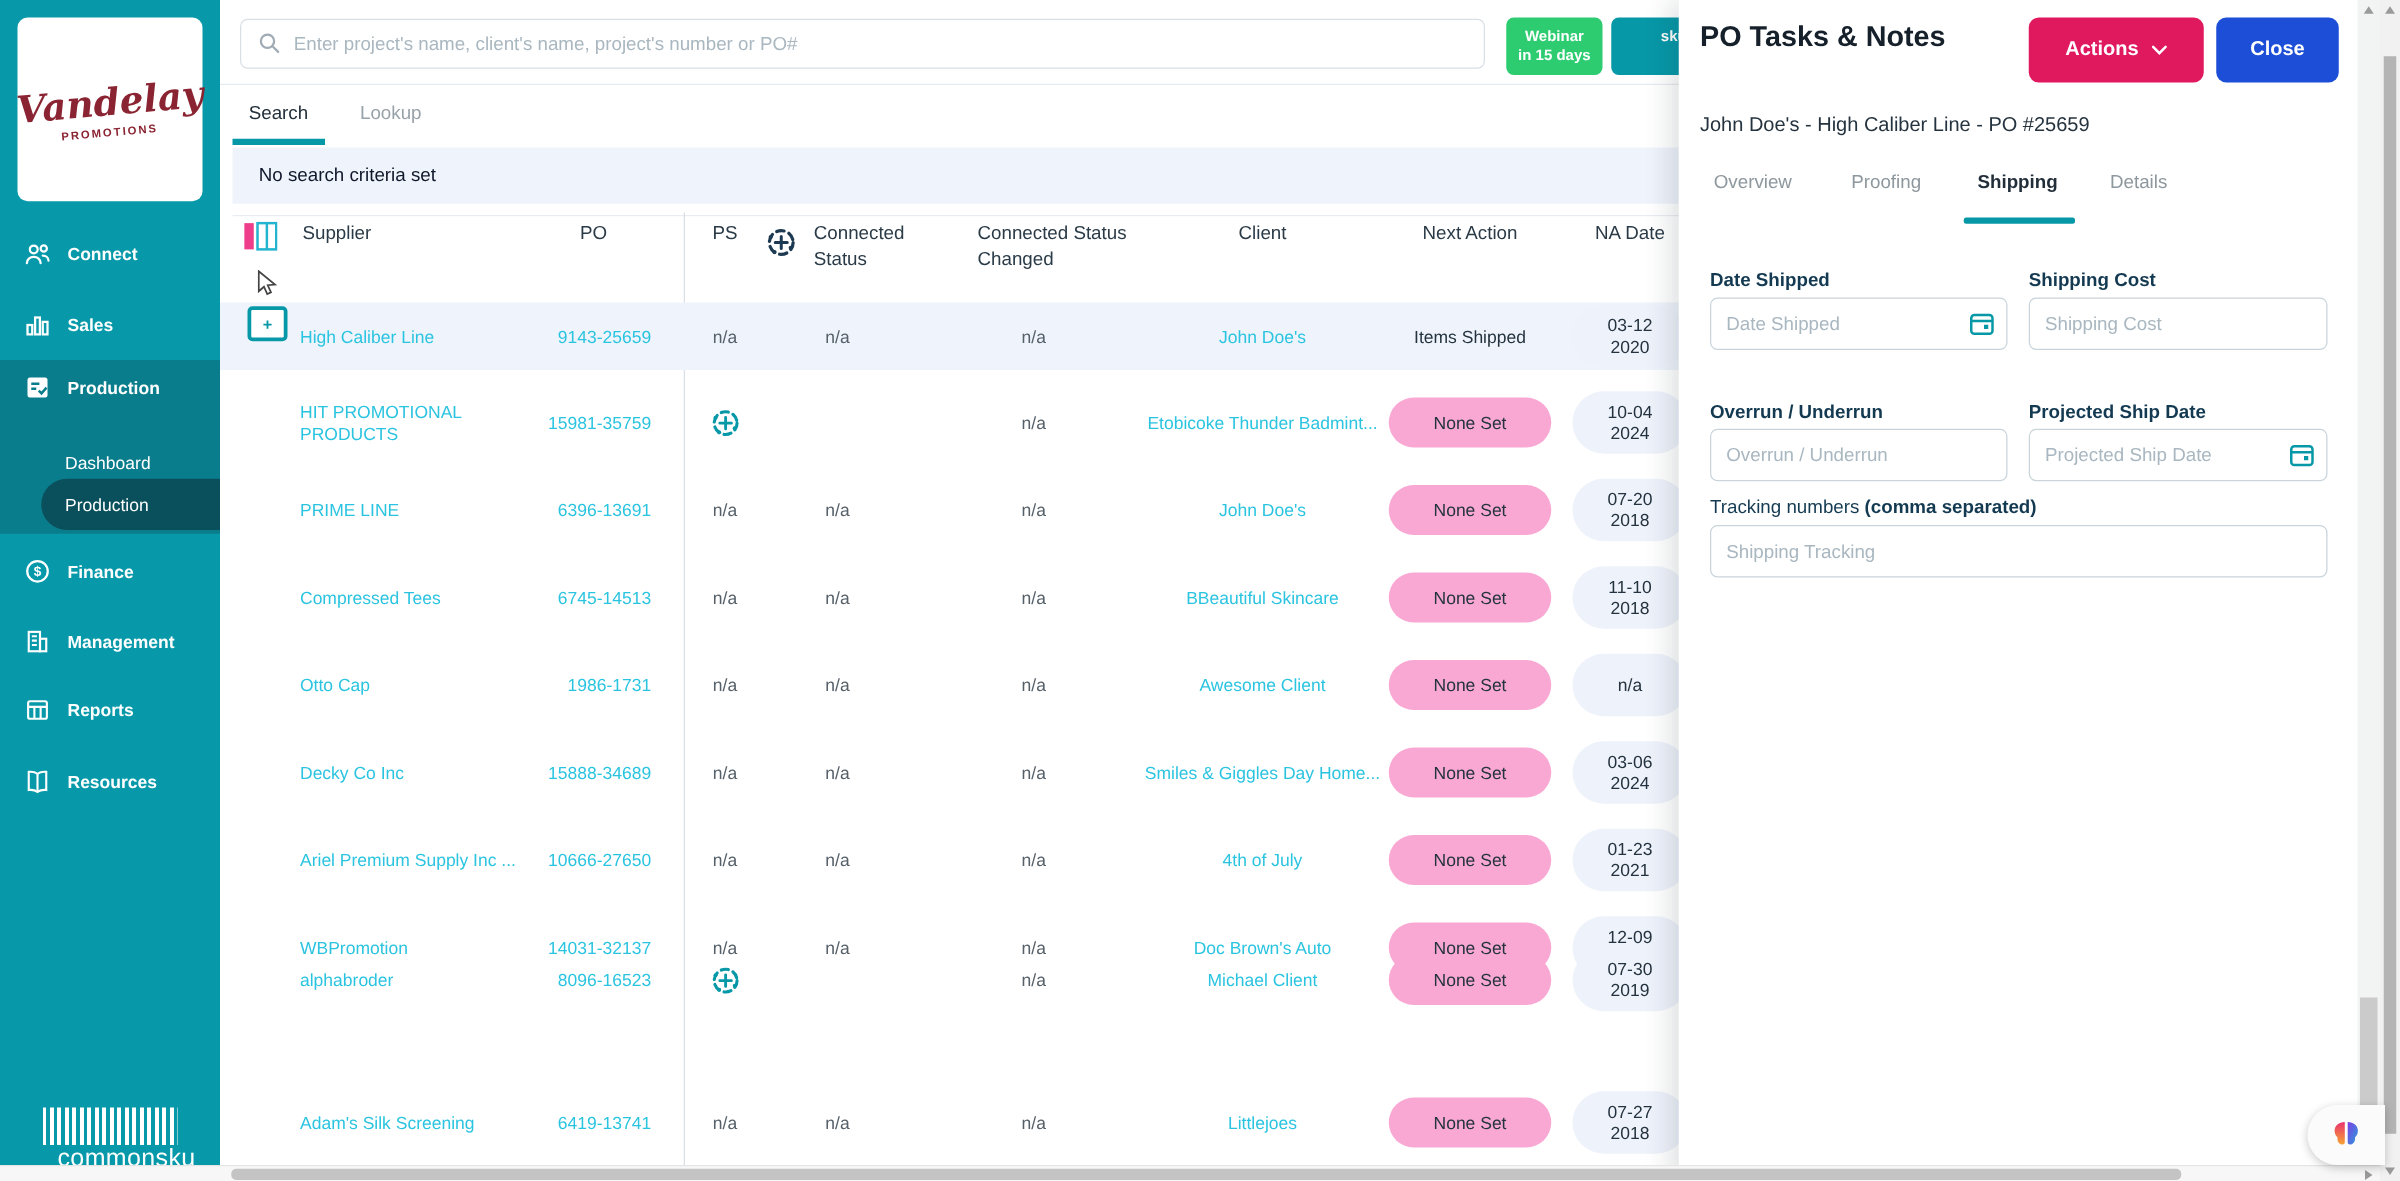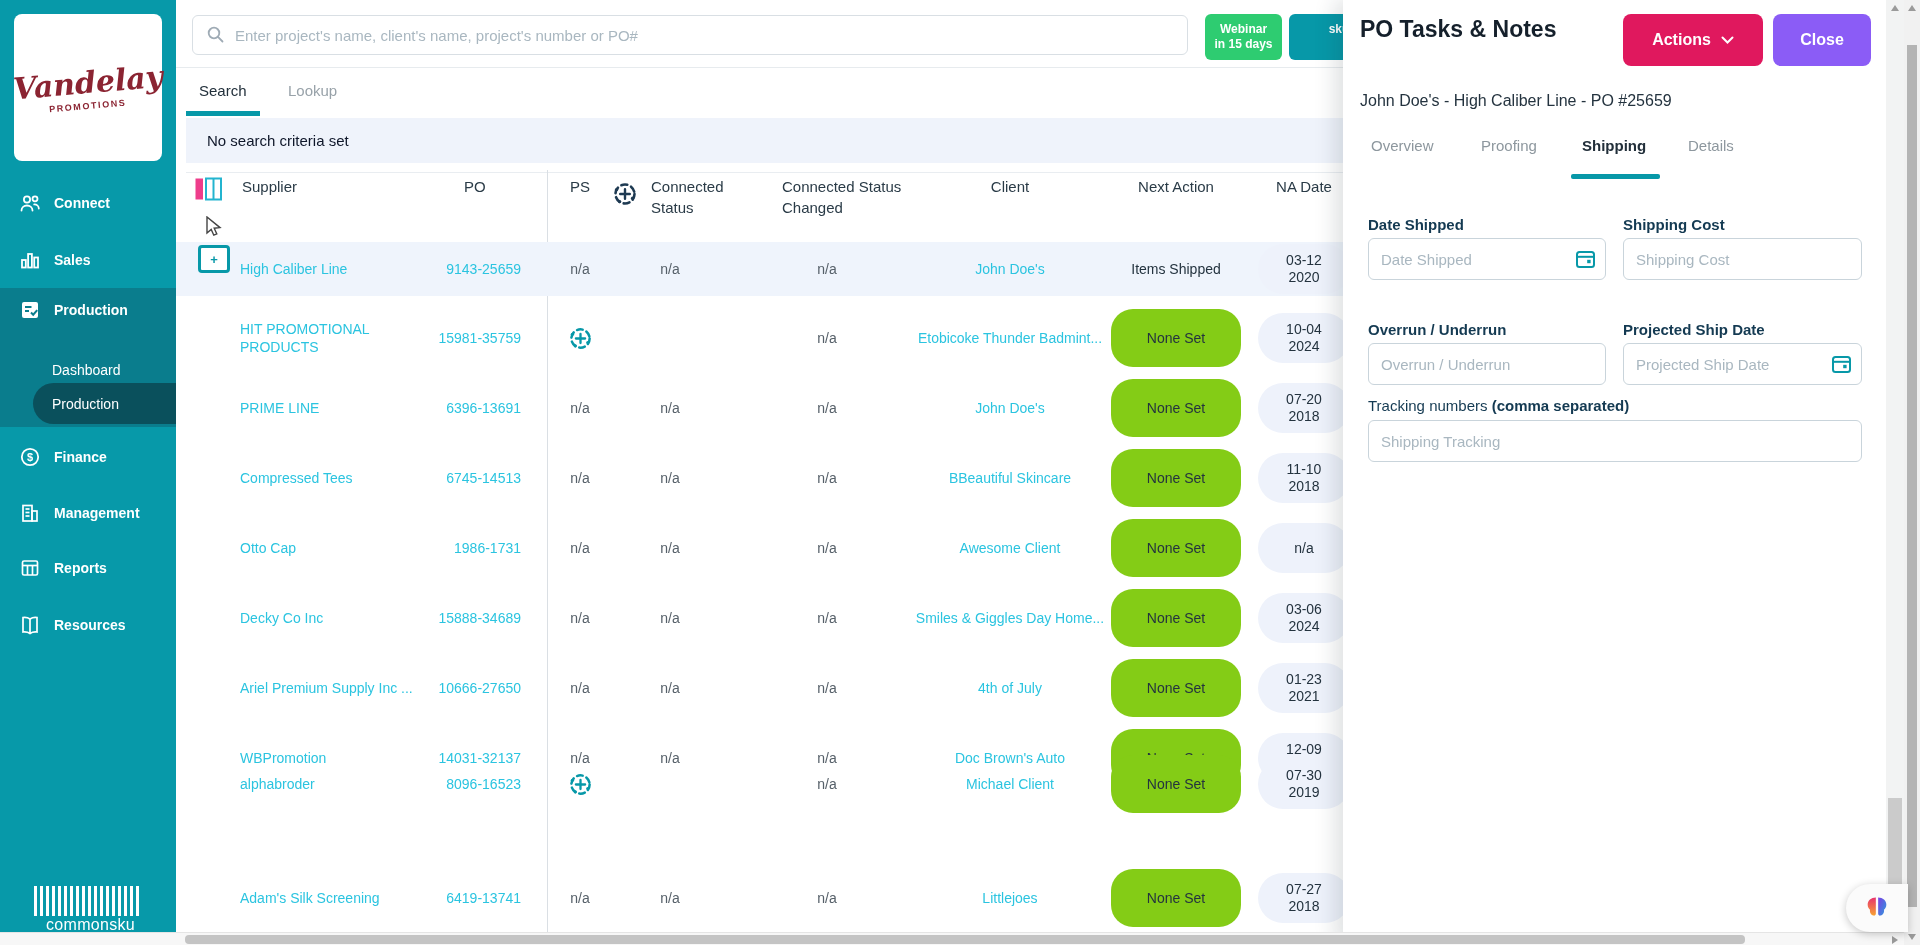--- a/index.html
+++ b/index.html
@@ -14,21 +14,21 @@
 .logo-card{position:absolute;left:14px;top:14px;width:148px;height:147px;background:#fff;border-radius:8px;display:flex;flex-direction:column;align-items:center;justify-content:center}
 .logo-script{font-family:"DejaVu Serif",serif;font-style:italic;font-weight:bold;font-size:30px;color:#8B2432;transform:rotate(-5deg)}
 .logo-sub{font-size:9px;font-weight:bold;letter-spacing:1.6px;color:#8B2432;transform:rotate(-5deg);margin-top:1px}
 .nav-item{position:absolute;left:0;width:176px;height:34px;display:flex;align-items:center;gap:13px;padding-left:19px;cursor:pointer}
 .nav-label{color:#fff;font-size:14px;font-weight:bold;white-space:nowrap}
 .prod-block{position:absolute;left:0;top:288px;width:176px;height:139px;background:#0A7D8D}
 .sub-item{position:absolute;left:52px;height:30px;display:flex;align-items:flex-end;cursor:pointer}
 .sub-label{color:#fff;font-size:14px}
 .sub-pill{position:absolute;left:33px;top:383px;width:143px;height:41px;background:#0A505C;border-radius:21px 0 0 21px;display:flex;align-items:center;padding-left:19px;cursor:pointer}
 .sku-bars{position:absolute;left:34px;top:886px;width:108px;height:30px;background:repeating-linear-gradient(90deg,#fff 0 3px,rgba(255,255,255,0) 3px 6px)}
-.sku-text{position:absolute;left:27px;top:916px;width:108px;text-align:right;color:#fff;font-size:16px;letter-spacing:.3px}
+.sku-text{position:absolute;left:46px;top:916px;width:108px;text-align:right;color:#fff;font-size:20px;letter-spacing:.3px}
 
 
 .main{position:absolute;left:176px;top:0;width:1744px;height:945px;background:#fff}
 .search-wrap{position:absolute;left:16px;top:15px;width:996px;height:40px}
 .search-input{width:100%;height:100%;border:1px solid #D9DFE4;border-radius:6px;padding-left:42px;font-size:15px;color:#24333F;outline:none}
 .search-ico{position:absolute;left:14px;top:10px}
 .btn-webinar{position:absolute;left:1029px;top:14px;width:77px;height:46px;border-radius:6px;background:#2ECC71;color:#fff;font-weight:bold;font-size:12px;display:flex;flex-direction:column;align-items:center;justify-content:center;line-height:15px;border:none;cursor:pointer}
 .btn-community{position:absolute;left:1113px;top:14px;width:150px;height:46px;border-radius:6px;background:#0798A8;color:#fff;font-weight:bold;font-size:12px;display:flex;flex-direction:column;align-items:center;justify-content:center;line-height:15px;border:none;cursor:pointer;overflow:hidden}
 .topbar-line{position:absolute;left:0;top:67px;width:1744px;height:1px;background:#E7EBEE}
 .tab-search{position:absolute;left:23px;top:82px;font-size:15px;color:#22303B;cursor:pointer}
@@ -50,29 +50,29 @@
 .c-po{left:224px;width:121px;justify-content:flex-end}
 .c-ps{left:375px;width:58px;justify-content:center}
 .c-cs{left:433px;width:122px;justify-content:center}
 .c-csc{left:555px;width:192px;justify-content:center}
 .c-client{left:734px;width:200px;justify-content:center;text-align:center}
 .c-na{left:934px;width:132px;justify-content:center;text-align:center}
 .c-date{left:1082px;width:92px;justify-content:center}
 .lnk{color:#2BC4E0;font-size:14px;line-height:18px;cursor:pointer}
 .na-grey{color:#566069;font-size:14px}
 .na-text{color:#24333F;font-size:14px}
-.pill{width:130px;height:58px;border-radius:22px;background:#84cc16;display:flex;align-items:center;justify-content:center;font-size:14px;color:#24333F;cursor:pointer}
+.pill{width:130px;height:40px;border-radius:22px;background:#f9a8d4;display:flex;align-items:center;justify-content:center;font-size:14px;color:#24333F;cursor:pointer}
 .date-pill{width:92px;min-height:50px;border-radius:26px;background:#EEF2FB;display:flex;flex-direction:column;align-items:center;justify-content:center;font-size:14px;color:#24333F;line-height:17px}
 .expander{position:absolute;left:22px;top:3px;width:32px;height:28px;border:3px solid #0798A8;border-radius:4px;background:#fff;color:#0798A8;font-weight:bold;font-size:13px;display:flex;align-items:center;justify-content:center;cursor:pointer}
 
 
 .panel{position:absolute;left:1343px;top:0;width:577px;height:945px;background:#fff;box-shadow:-8px 0 20px rgba(30,40,50,.14);z-index:10}
 .p-title{position:absolute;left:17px;top:16px;font-size:23px;font-weight:bold;color:#15202B}
 .btn-actions{position:absolute;left:280px;top:14px;width:140px;height:52px;background:#E0185E;border:none;border-radius:8px;color:#fff;font-weight:bold;font-size:16px;display:flex;align-items:center;justify-content:center;gap:10px;cursor:pointer}
-.btn-close{position:absolute;left:430px;top:14px;width:98px;height:52px;background:#8b5cf6;border:none;border-radius:8px;color:#fff;font-weight:bold;font-size:16px;display:flex;align-items:center;justify-content:center;cursor:pointer}
+.btn-close{position:absolute;left:430px;top:14px;width:98px;height:52px;background:#1d4ed8;border:none;border-radius:8px;color:#fff;font-weight:bold;font-size:16px;display:flex;align-items:center;justify-content:center;cursor:pointer}
 .p-subtitle{position:absolute;left:17px;top:92px;font-size:16px;color:#24333F}
 .p-tab{position:absolute;top:137px;font-size:15px;color:#8D979E;cursor:pointer}
 .p-tab.active{color:#222F3A;font-weight:bold}
 .p-underline{position:absolute;left:228px;top:174px;width:89px;height:5px;background:#0798A8;border-radius:2px}
 .f-label{position:absolute;font-size:15px;font-weight:bold;color:#143A52}
 .f-label-mixed{position:absolute;font-size:15px;color:#143A52}
 .f-wrap{position:absolute;height:42px}
 .f-input{width:100%;height:100%;border:1px solid #C9D4DB;border-radius:6px;padding:0 12px;font-size:15px;color:#24333F;outline:none;background:#fff}
 .f-input.with-ico{padding-right:38px}
 .cal-ico{position:absolute;right:10px;top:10px;cursor:pointer}

